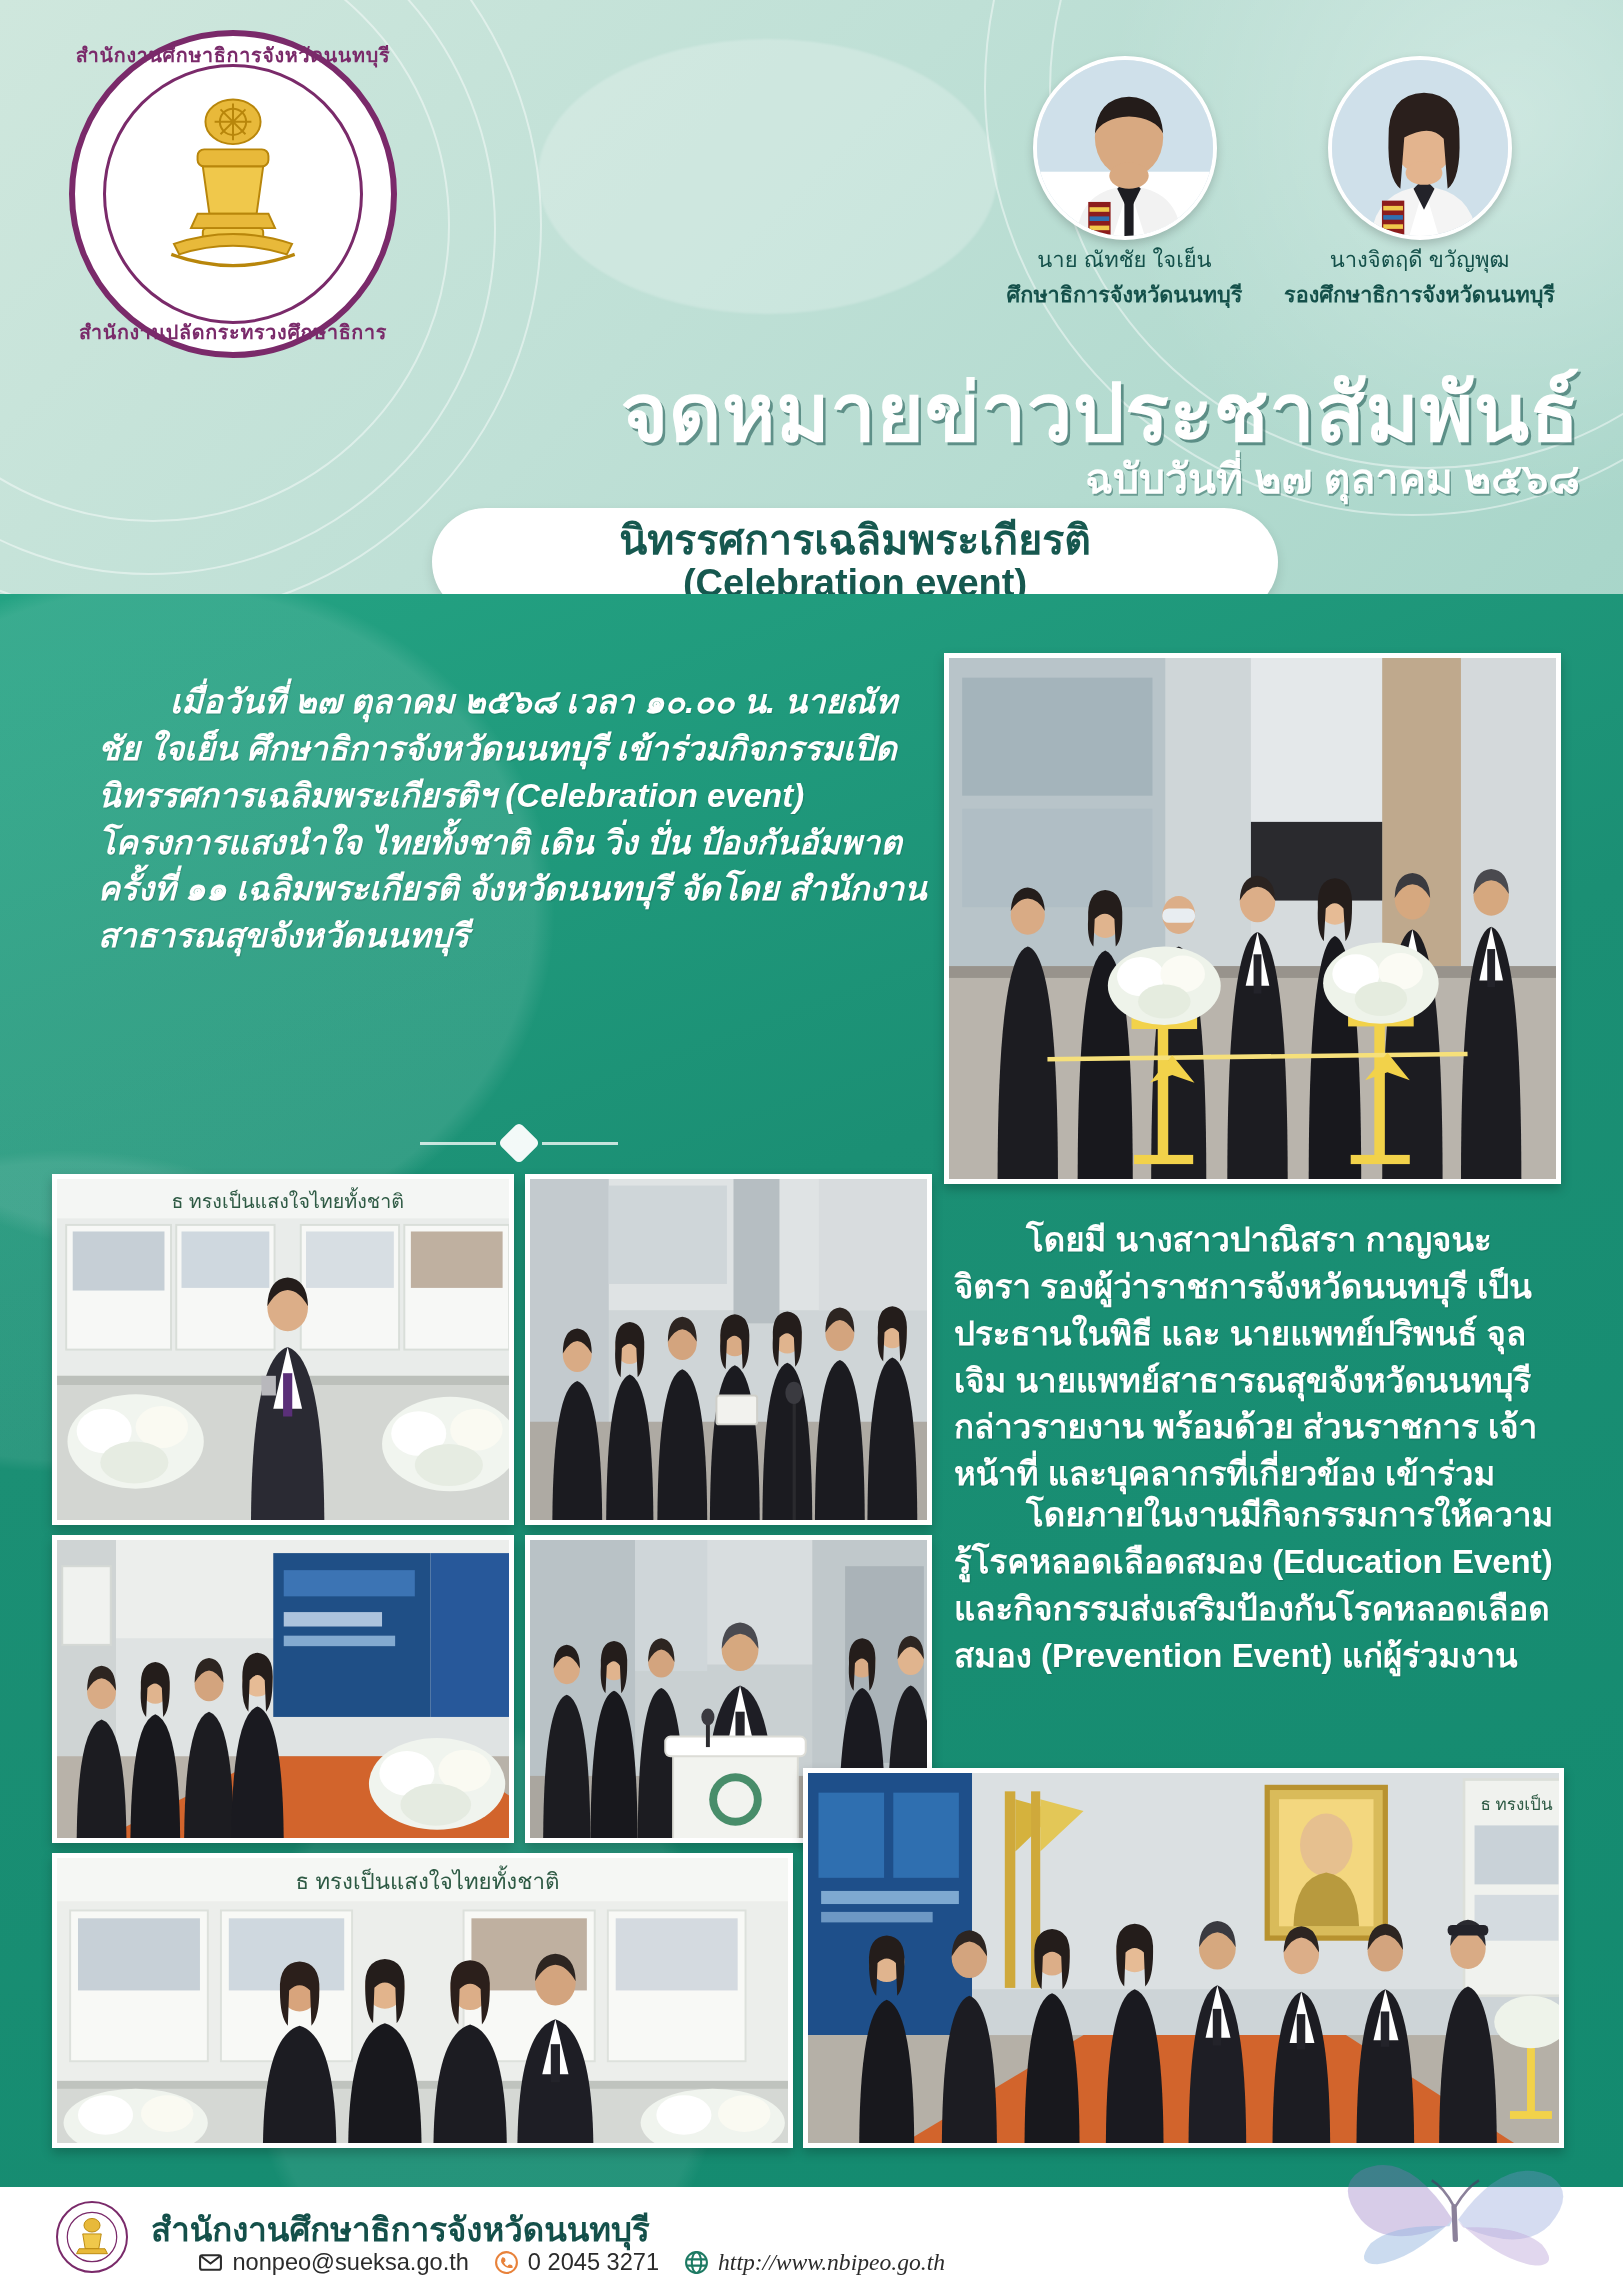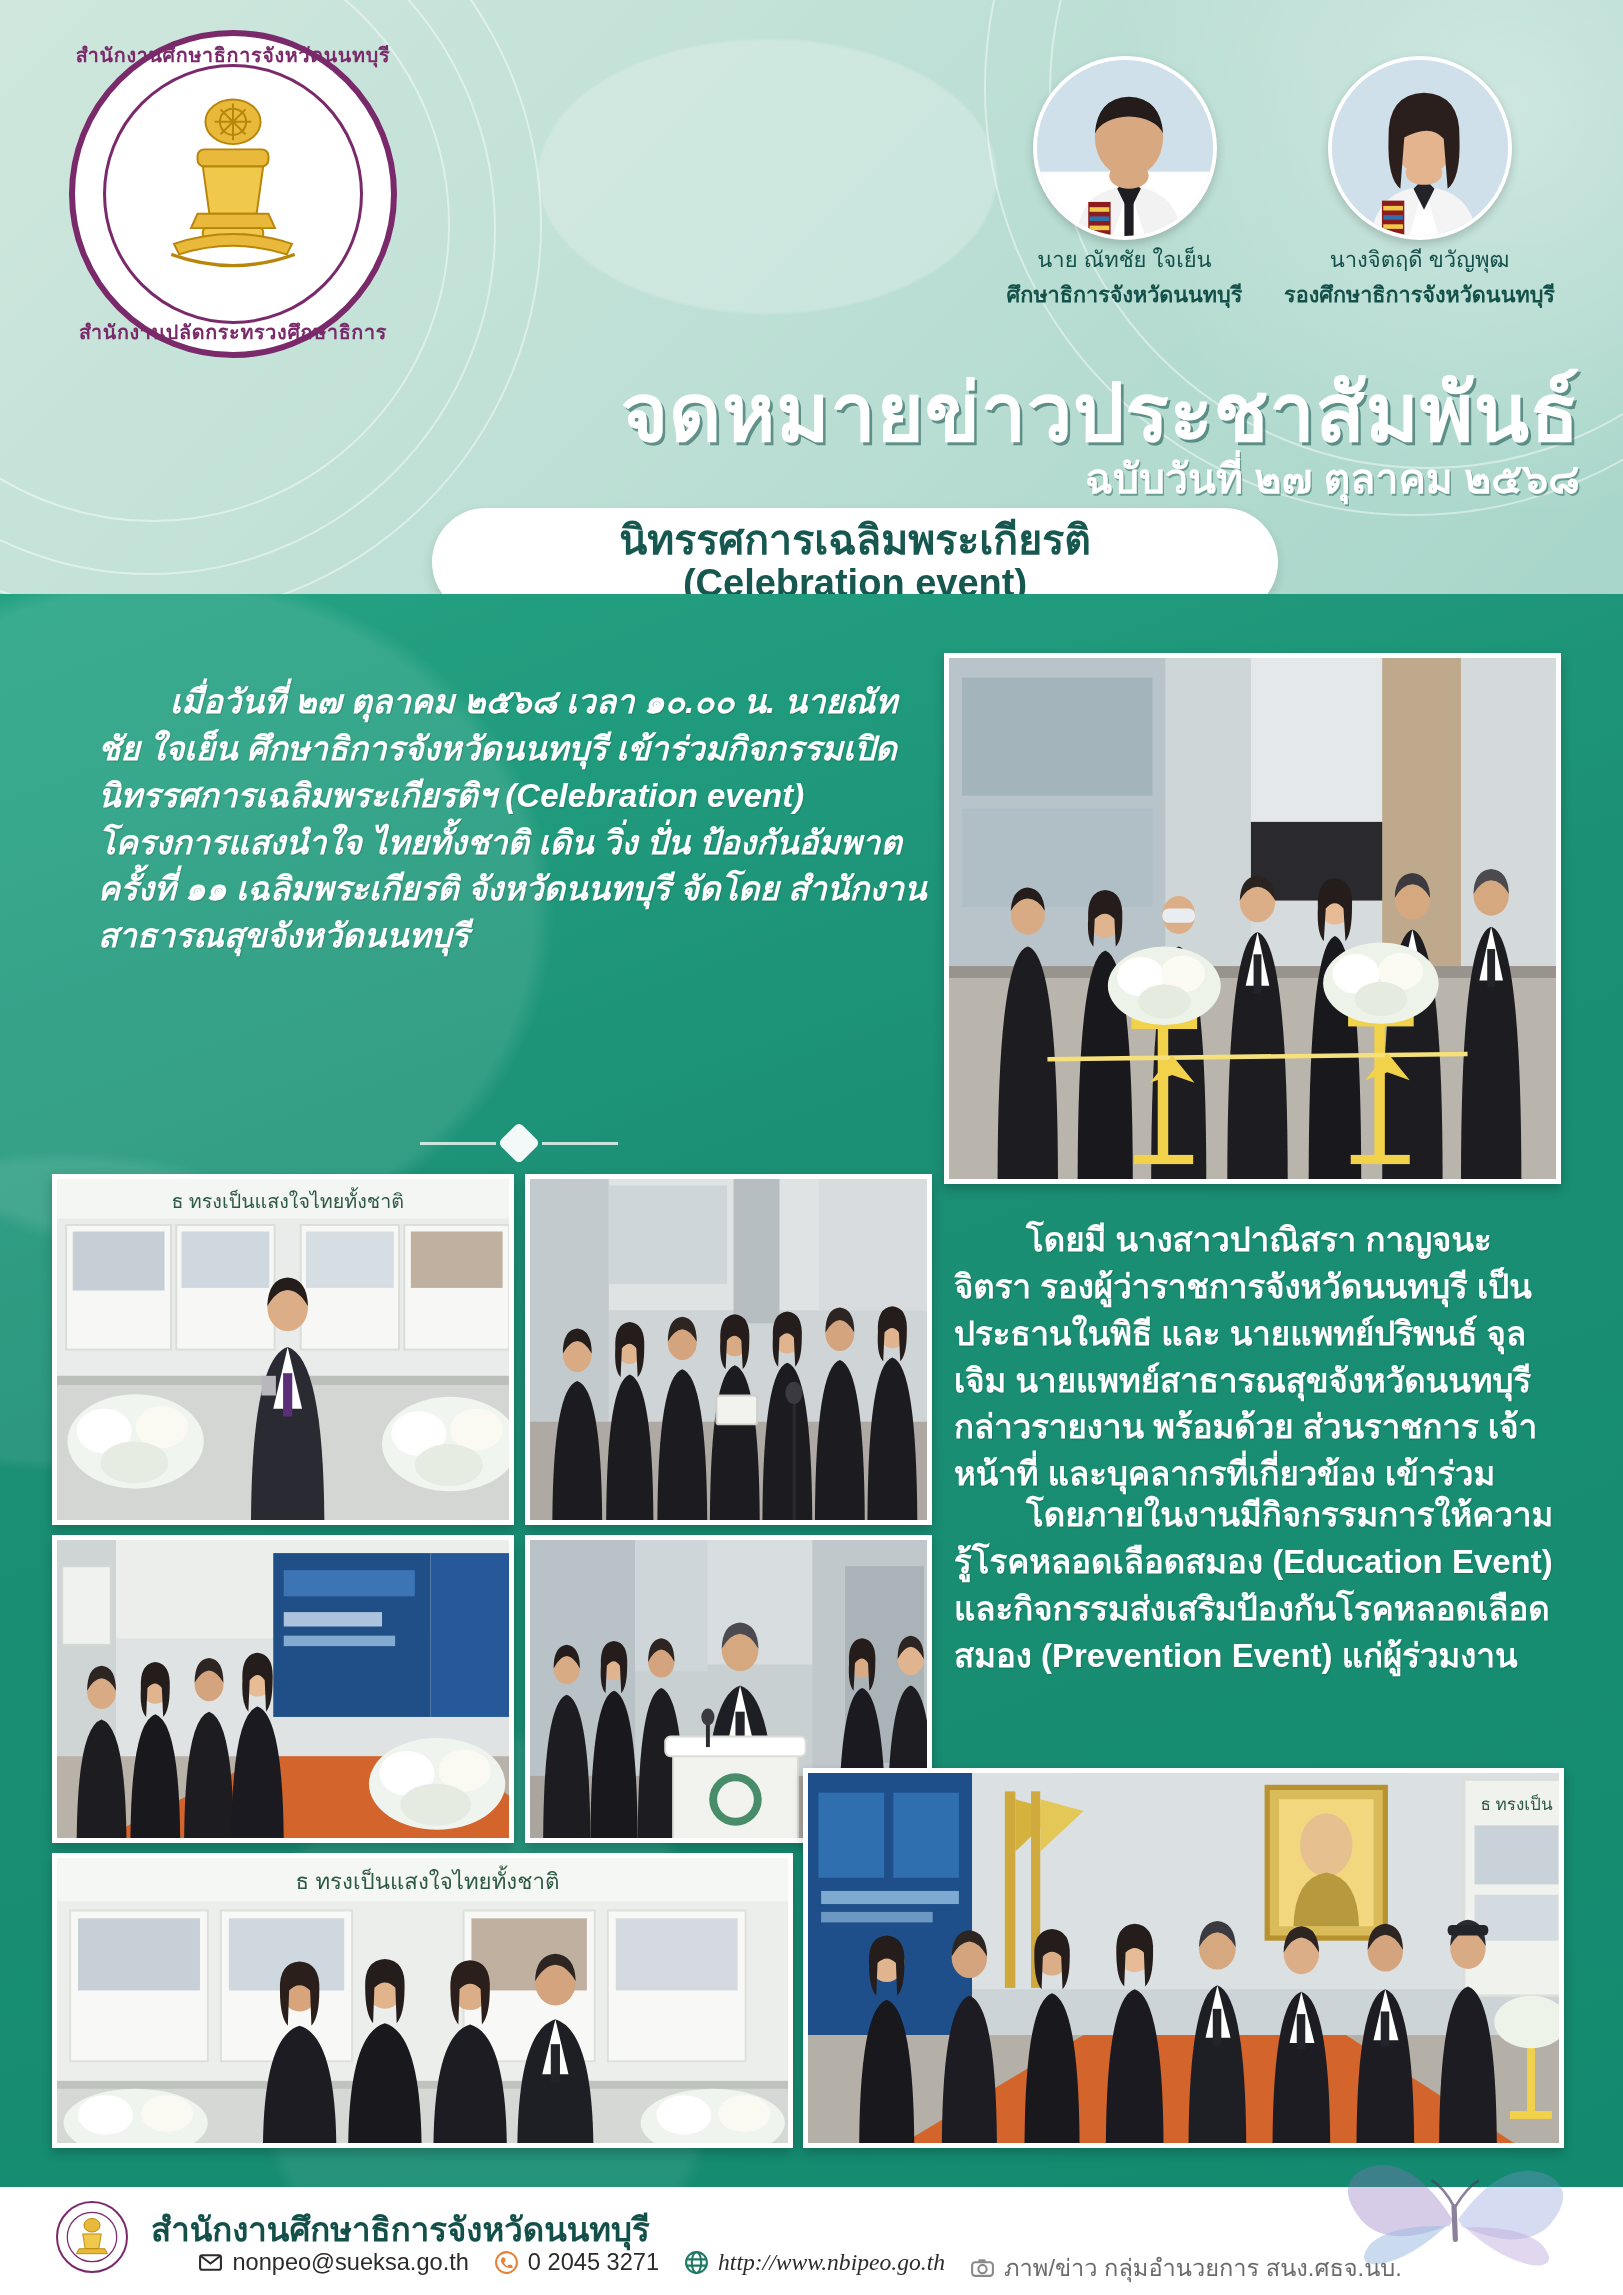--- a/index.html
+++ b/index.html
@@ -264,21 +264,21 @@
     top: 15.7px;
     font-size: 33px;
     font-weight: bold;
     color: #14504a;
   }
   #footer-contacts {
     position: absolute;
     left: 197px;
     top: 62px;
     display: flex;
-    align-items: flex-start;
+    align-items: center;
     gap: 23.6px;
     font-size: 23.6px;
     color: #2b2b2b;
   }
   .contact {
     display: flex;
     align-items: center;
     gap: 7.9px;
     white-space: nowrap;
   }
@@ -869,30 +869,20 @@
       <div class="contact www">
         <span class="ic">
           <svg viewBox="0 0 24 24" width="25" height="25">
               <circle cx="12" cy="12" r="10" fill="none" stroke="#1d7a63" stroke-width="2"></circle>
               <ellipse cx="12" cy="12" rx="4.5" ry="10" fill="none" stroke="#1d7a63" stroke-width="2"></ellipse>
               <path d="M2.5 9 H21.5 M2.5 15 H21.5" stroke="#1d7a63" stroke-width="2"></path>
             </svg>
         </span>
         <span class="txt">http://www.nbipeo.go.th</span>
       </div>
-      <div class="contact credit">
-        <span class="ic">
-          <svg viewBox="0 0 24 24" width="25" height="25">
-              <rect x="2" y="7" width="20" height="13" rx="3" fill="none" stroke="#8a8a8a" stroke-width="2"></rect>
-              <circle cx="12" cy="13.5" r="4" fill="none" stroke="#8a8a8a" stroke-width="2"></circle>
-              <rect x="8" y="4" width="7" height="3" rx="1.2" fill="#8a8a8a"></rect>
-            </svg>
-        </span>
-        <span class="txt">ภาพ/ข่าว กลุ่มอำนวยการ สนง.ศธจ.นบ.</span>
-      </div>
     </div>
 
     <svg id="footer-butterfly" viewBox="0 0 430 280">
       <g opacity="0.75">
         <path d="M210 170 Q140 60 70 95 Q30 120 70 170 Q110 215 200 180 Z" fill="#8e6fbf" opacity="0.55"></path>
         <path d="M210 170 Q150 230 95 238 Q60 238 85 206 Q120 176 205 180 Z" fill="#5d8fd0" opacity="0.5"></path>
         <path d="M218 170 Q290 70 360 104 Q398 130 358 178 Q316 220 228 182 Z" fill="#7d93d6" opacity="0.5"></path>
         <path d="M218 172 Q280 232 336 240 Q372 240 346 208 Q312 178 226 182 Z" fill="#9a74c4" opacity="0.45"></path>
         <path d="M212 150 L214 200" stroke="#4a3a62" stroke-width="8" stroke-linecap="round"></path>
         <path d="M212 150 Q196 120 178 110 M214 150 Q232 120 250 110" stroke="#4a3a62" stroke-width="4" fill="none"></path>

